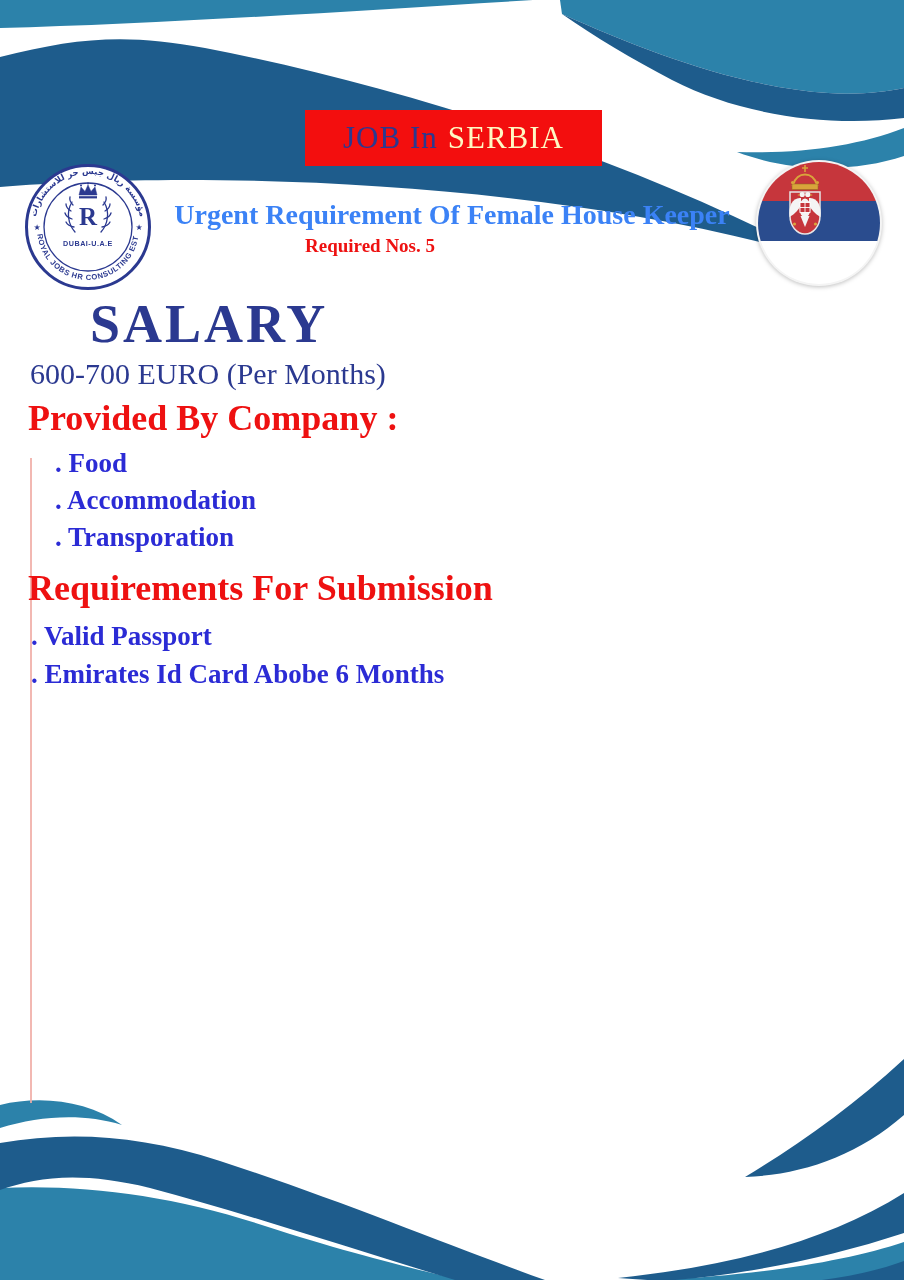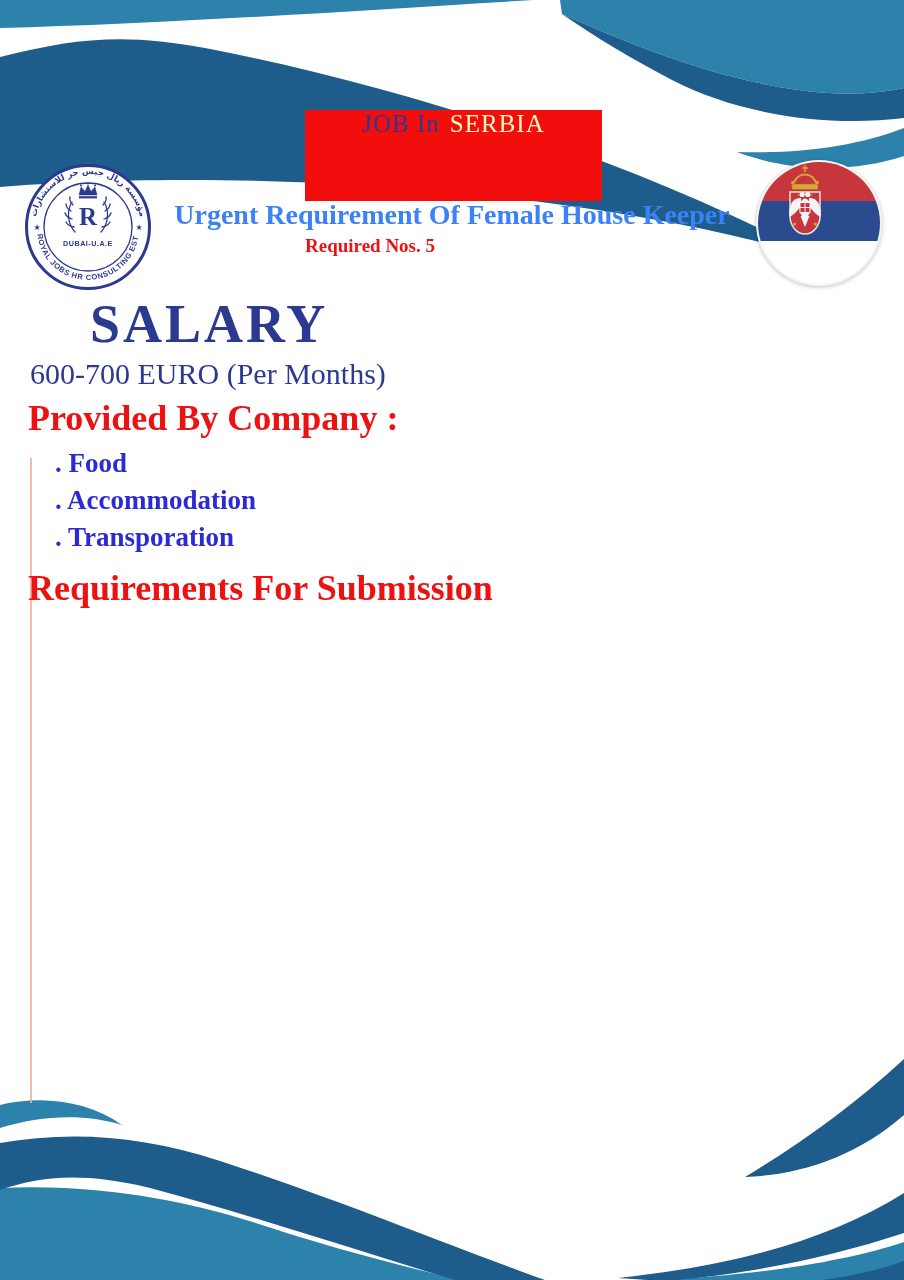--- a/index.html
+++ b/index.html
@@ -7,23 +7,23 @@
     position:relative;width:904px;height:1280px;background:#ffffff;
     overflow:hidden;margin:0 auto;
     font-family:"Liberation Serif", serif;
   }
   svg{display:block;}
   .top-waves{position:absolute;top:0;left:0;}
   .bottom-waves{position:absolute;bottom:0;left:0;}
   .divider-line{position:absolute;left:30px;top:458px;width:1.5px;height:645px;background:#f0aba4;opacity:.85;}
 
   .banner{
-    position:absolute;left:305px;top:110px;width:297px;height:91px;
-    background:#F30E0E;display:flex;justify-content:center;
-    font-size:25px;letter-spacing:1px;
+    position:absolute;left:305px;top:110px;width:297px;height:56px;
+    background:#F30E0E;display:flex;align-items:center;justify-content:center;
+    font-size:31px;letter-spacing:1px;
   }
   .banner-prefix{color:#2B3990;}
   .banner-country{color:#fef9c3;margin-left:10px;}
 
   .logo-wrap{position:absolute;left:23px;top:162px;width:130px;height:130px;}
   .flag-wrap{position:absolute;left:754px;top:158px;width:130px;height:130px;filter:drop-shadow(0 1px 2px rgba(0,0,0,.25));}
 
   .headline{
     position:absolute;left:0;top:199px;width:904px;text-align:center;
     color:#3b82f6;font-weight:bold;font-size:28px;
@@ -173,14 +173,18 @@
   <div class="salary-amount">600-700 EURO (Per Months)</div>
 
   <div class="section-heading provided-heading">Provided By Company :</div>
   <ul class="bullet-list provided-list">
     <li>. Food</li>
     <li>. Accommodation</li>
     <li>. Transporation</li>
   </ul>
 
   <div class="section-heading requirements-heading">Requirements For Submission</div>
+  <ul class="bullet-list requirements-list">
+    <li>. Valid Passport</li>
+    <li>. Emirates Id Card Abobe 6 Months</li>
+  </ul>
 
 </div>
 
 </body></html>

